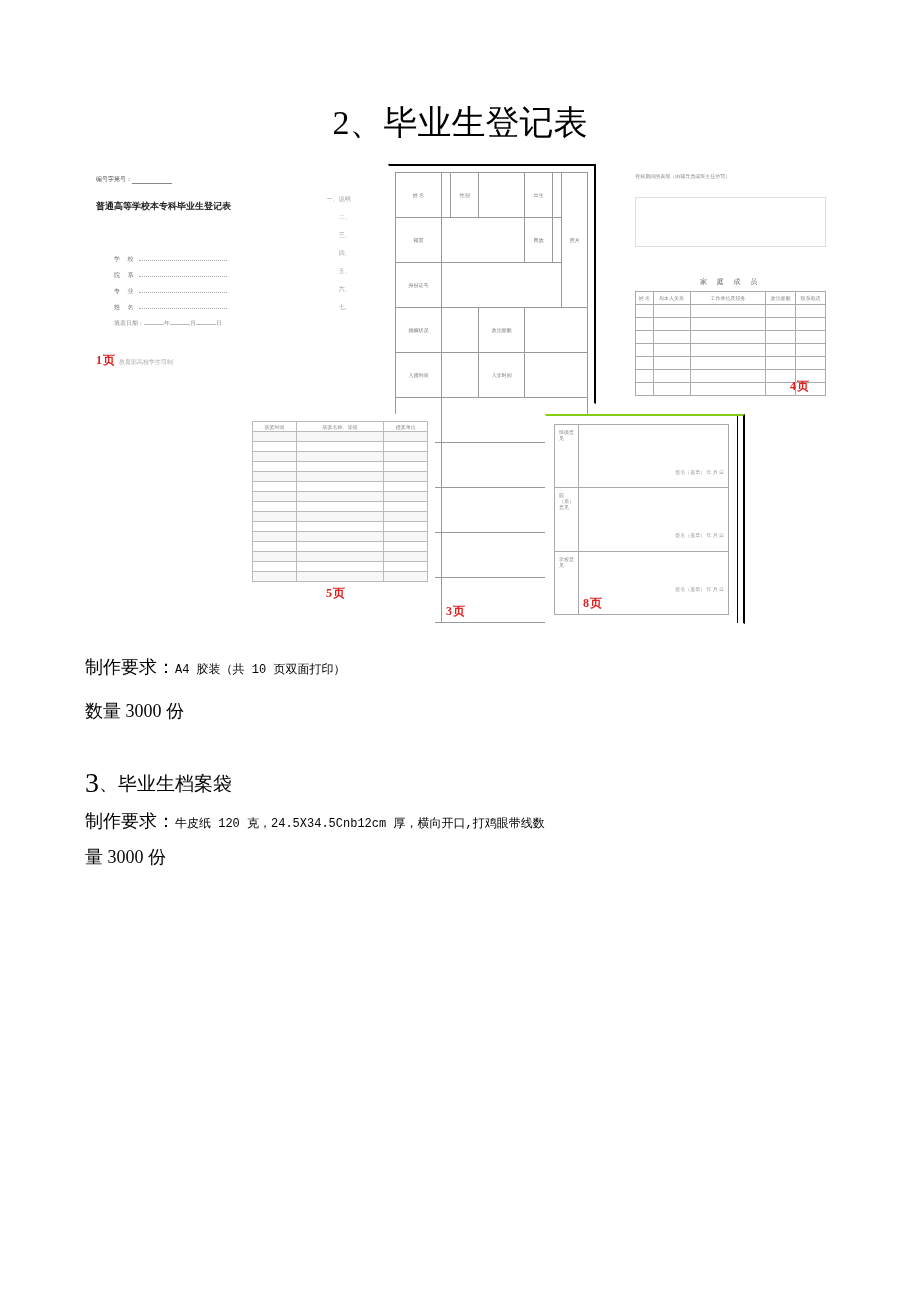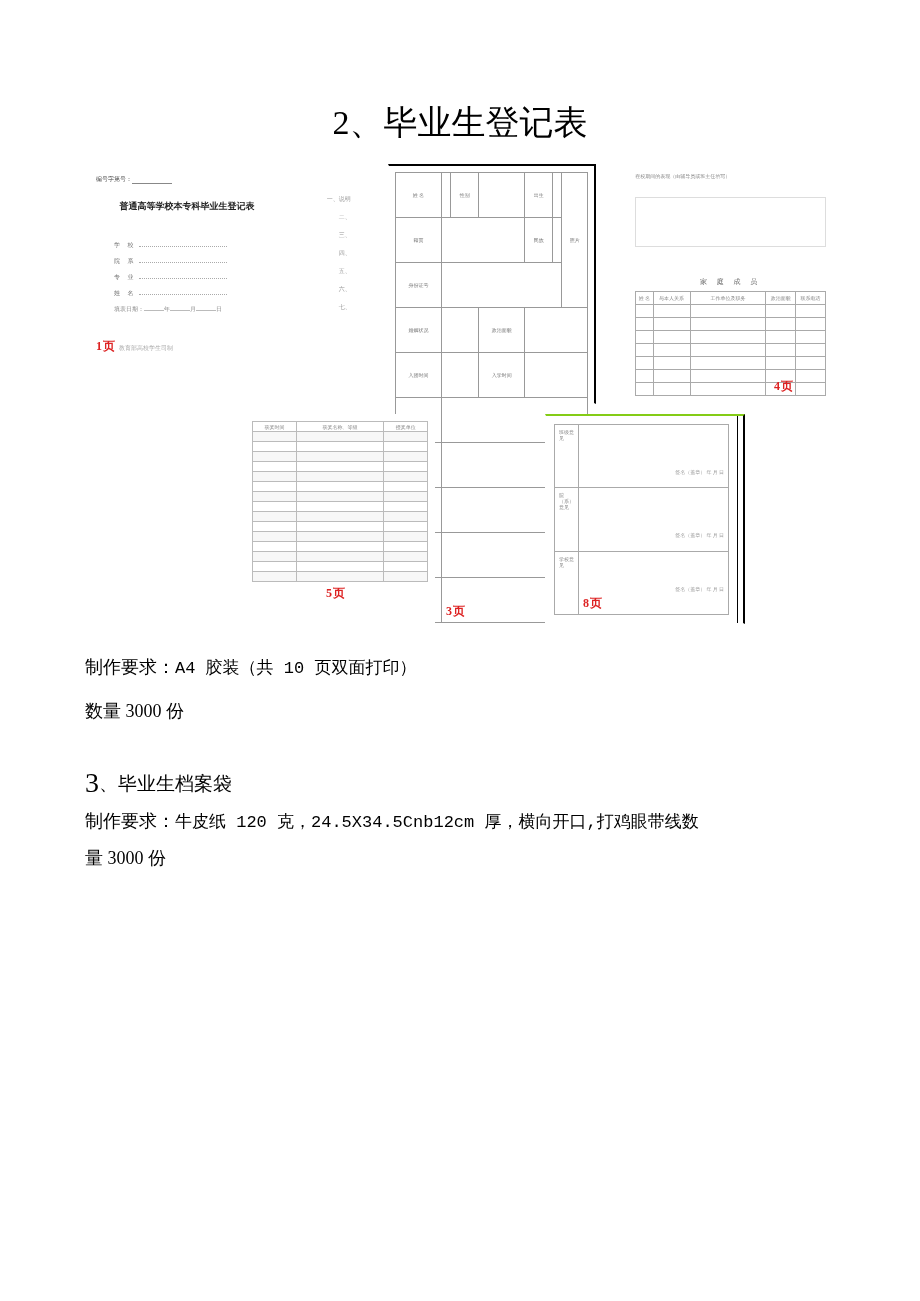--- a/index.html
+++ b/index.html
@@ -32,21 +32,21 @@
     position: absolute;
     font-size: 12px;
     color: #d22;
     font-weight: bold;
     letter-spacing: 1px;
   }
   
   .p1 { width: 190px; height: 240px; padding: 10px 10px 0 10px; font-size: 6px; display:flex; flex-direction:column;}
   .p1 .top { color:#444; font-size:6px; margin-bottom:16px;}
   .p1 .top .line { display:inline-block; border-bottom:1px solid #888; width:40px; vertical-align:bottom;}
-  .p1 .boxtitle { font-size:9px; text-align:right; font-weight:bold; color:#222; margin-bottom:28px;}
+  .p1 .boxtitle { font-size:9px; text-align:left; font-weight:bold; color:#222; margin-bottom:42px;}
   .p1 .fields { font-size:6px; color:#777; padding-left:18px; padding-right:28px;}
   .p1 .field { margin-bottom:7px; display:flex; align-items:baseline;}
   .p1 .field .lbl { white-space:nowrap; letter-spacing:3px;}
   .p1 .field .ul { flex:1; border-bottom:1px dotted #aaa; margin-left:2px;}
   .p1 .date { margin-top:4px; font-size:6px; color:#888;}
   .p1 .date .d { display:inline-block; width:20px; border-bottom:1px solid #bbb; text-align:center;}
   .p1 .foot { margin-top:24px; font-size:6px; color:#aaa;}
 
   
   .p2 { width: 65px; height: 240px; padding: 30px 6px 0 6px; font-size:6px; color:#999;}
@@ -78,21 +78,21 @@
   .p8 { flex:1; padding:8px;}
   .p8 table { border-collapse:collapse; width:100%; height:100%; font-size:5px; color:#888;}
   .p8 td { border:1px solid #aaa; padding:4px; vertical-align:top;}
   .p8 .sig { font-size:5px; color:#999; text-align:right; }
 
   
   .para { font-size: 18px; line-height: 2.1; margin-top: 6px; }
   .para2 { font-size: 18px; line-height: 2.0; }
   .sec3-head { font-size: 19px; margin-top: 36px; margin-bottom: 4px;}
   .sec3-head .num { font-size: 28px; font-family: "Times New Roman", serif; vertical-align:-2px;}
-  .mono { font-family: "Courier New", monospace; font-size:17px; }
+  .mono { font-family: "Courier New", monospace; font-size:12px; }
   .num-ar { font-family: Arial, sans-serif; }
 </style>
 </head>
 <body>
 
 <h1 class="title">2、毕业生登记表</h1>
 
 <div class="thumbs-row">
 
   <div class="thumb p1">
@@ -249,21 +249,21 @@
           </tr>
       <tr>
             <td></td>
             <td></td>
             <td></td>
             <td></td>
             <td></td>
           </tr>
     </tbody>
       </table>
-    <span class="page-mark" style="right:40px;bottom:8px">4页</span>
+    <span class="page-mark" style="right:24px;bottom:8px">4页</span>
   </div>
 </div>
 
 <div class="thumbs-row2">
 
   <div class="thumb p5">
     <table>
       <tbody>
           <tr>
             <th style="width:25%">获奖时间</th>

